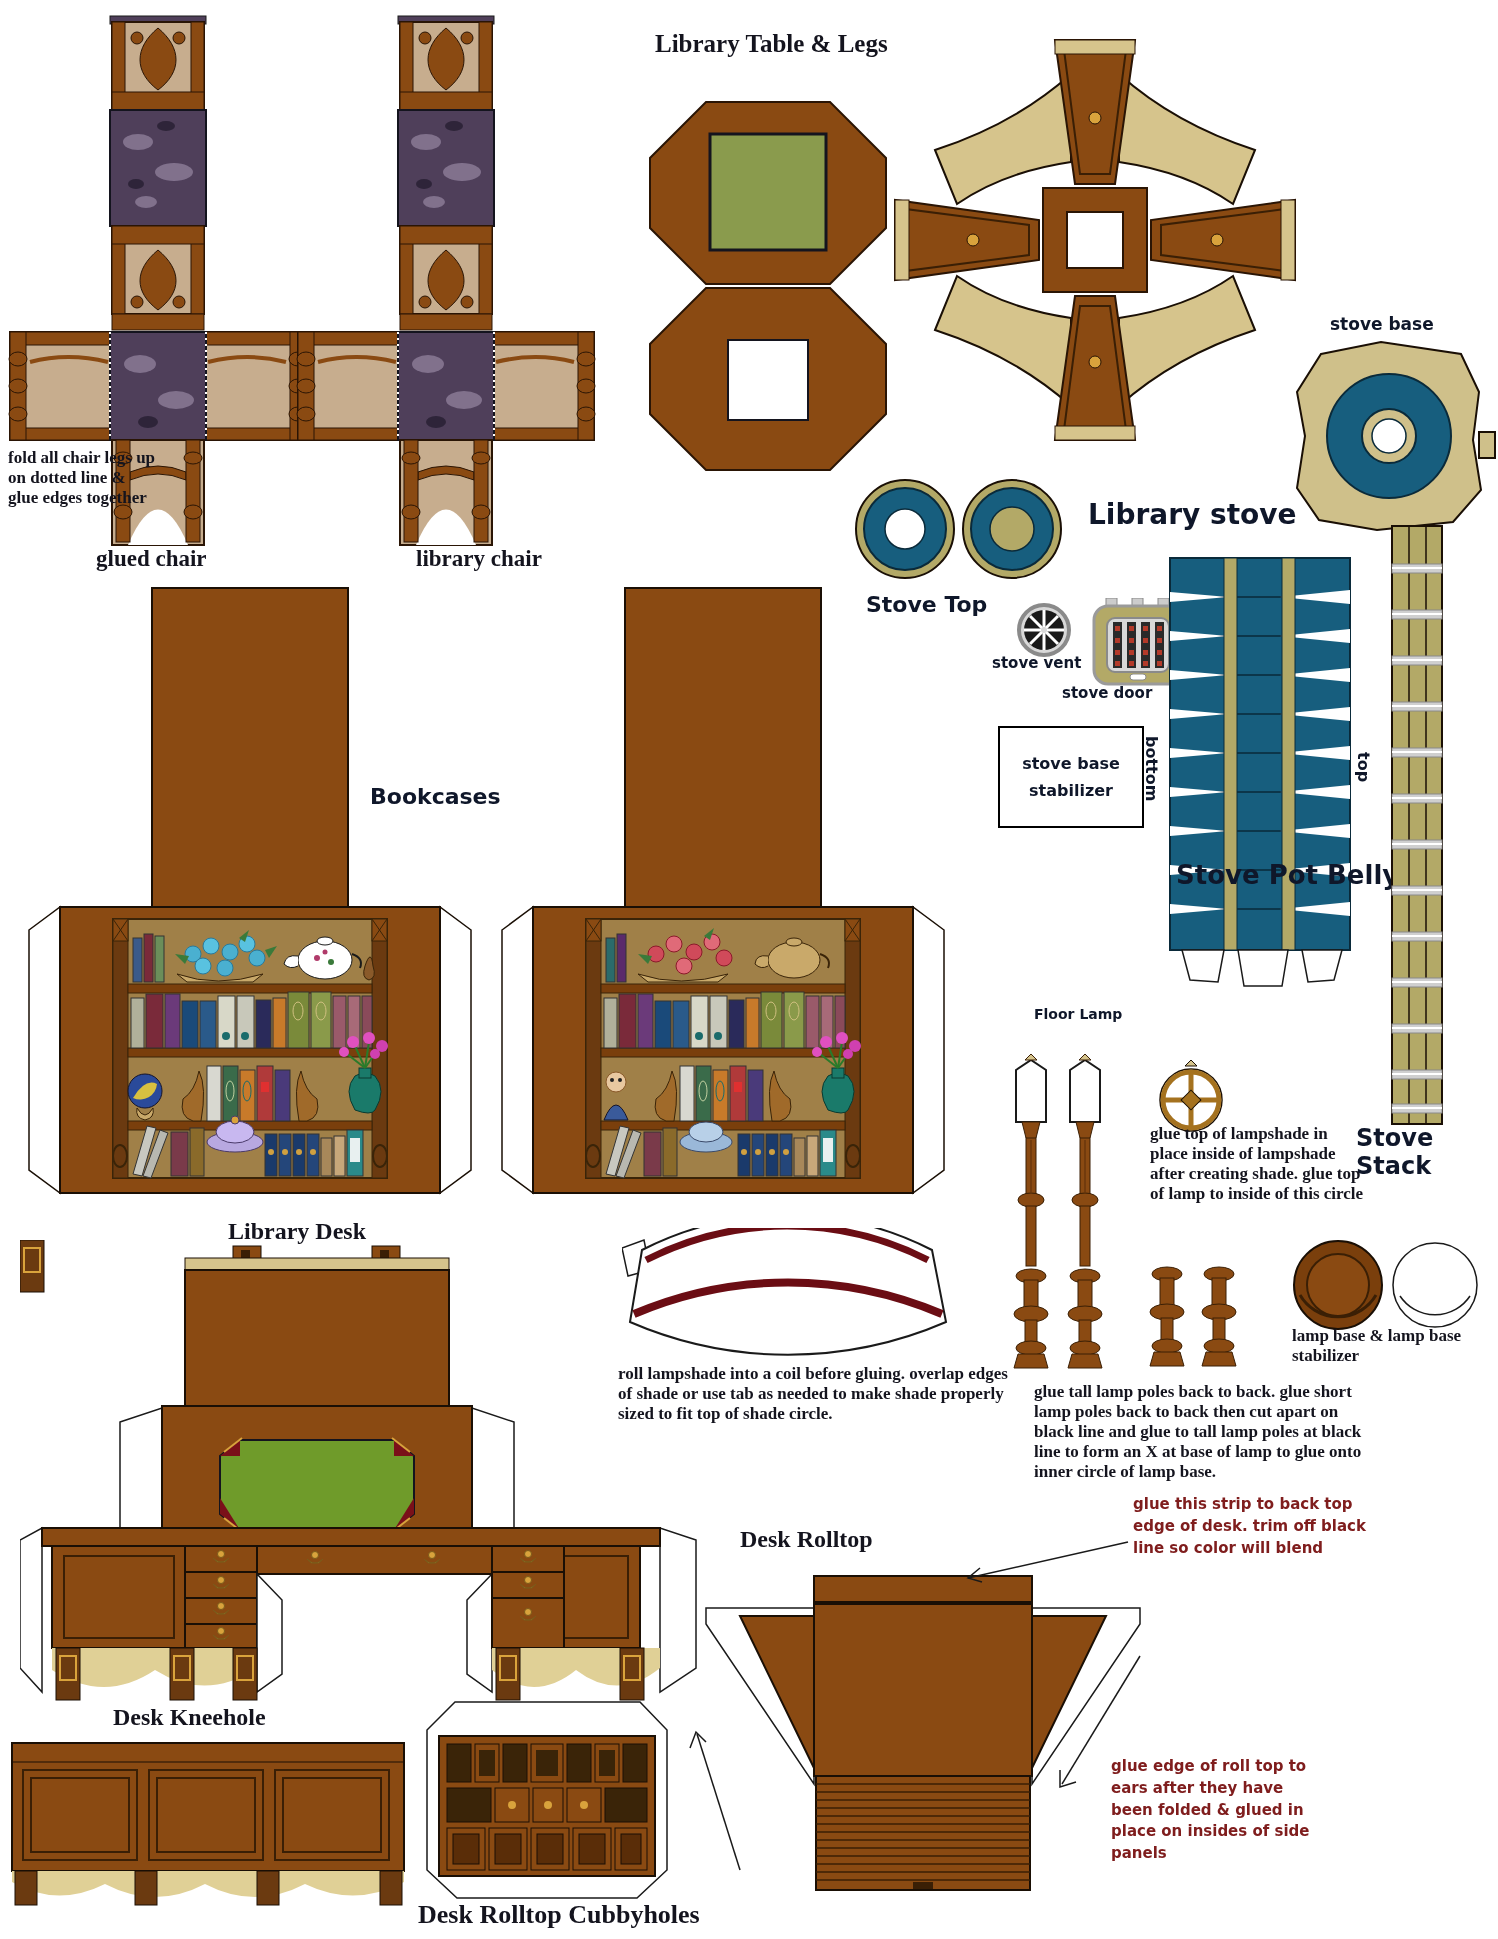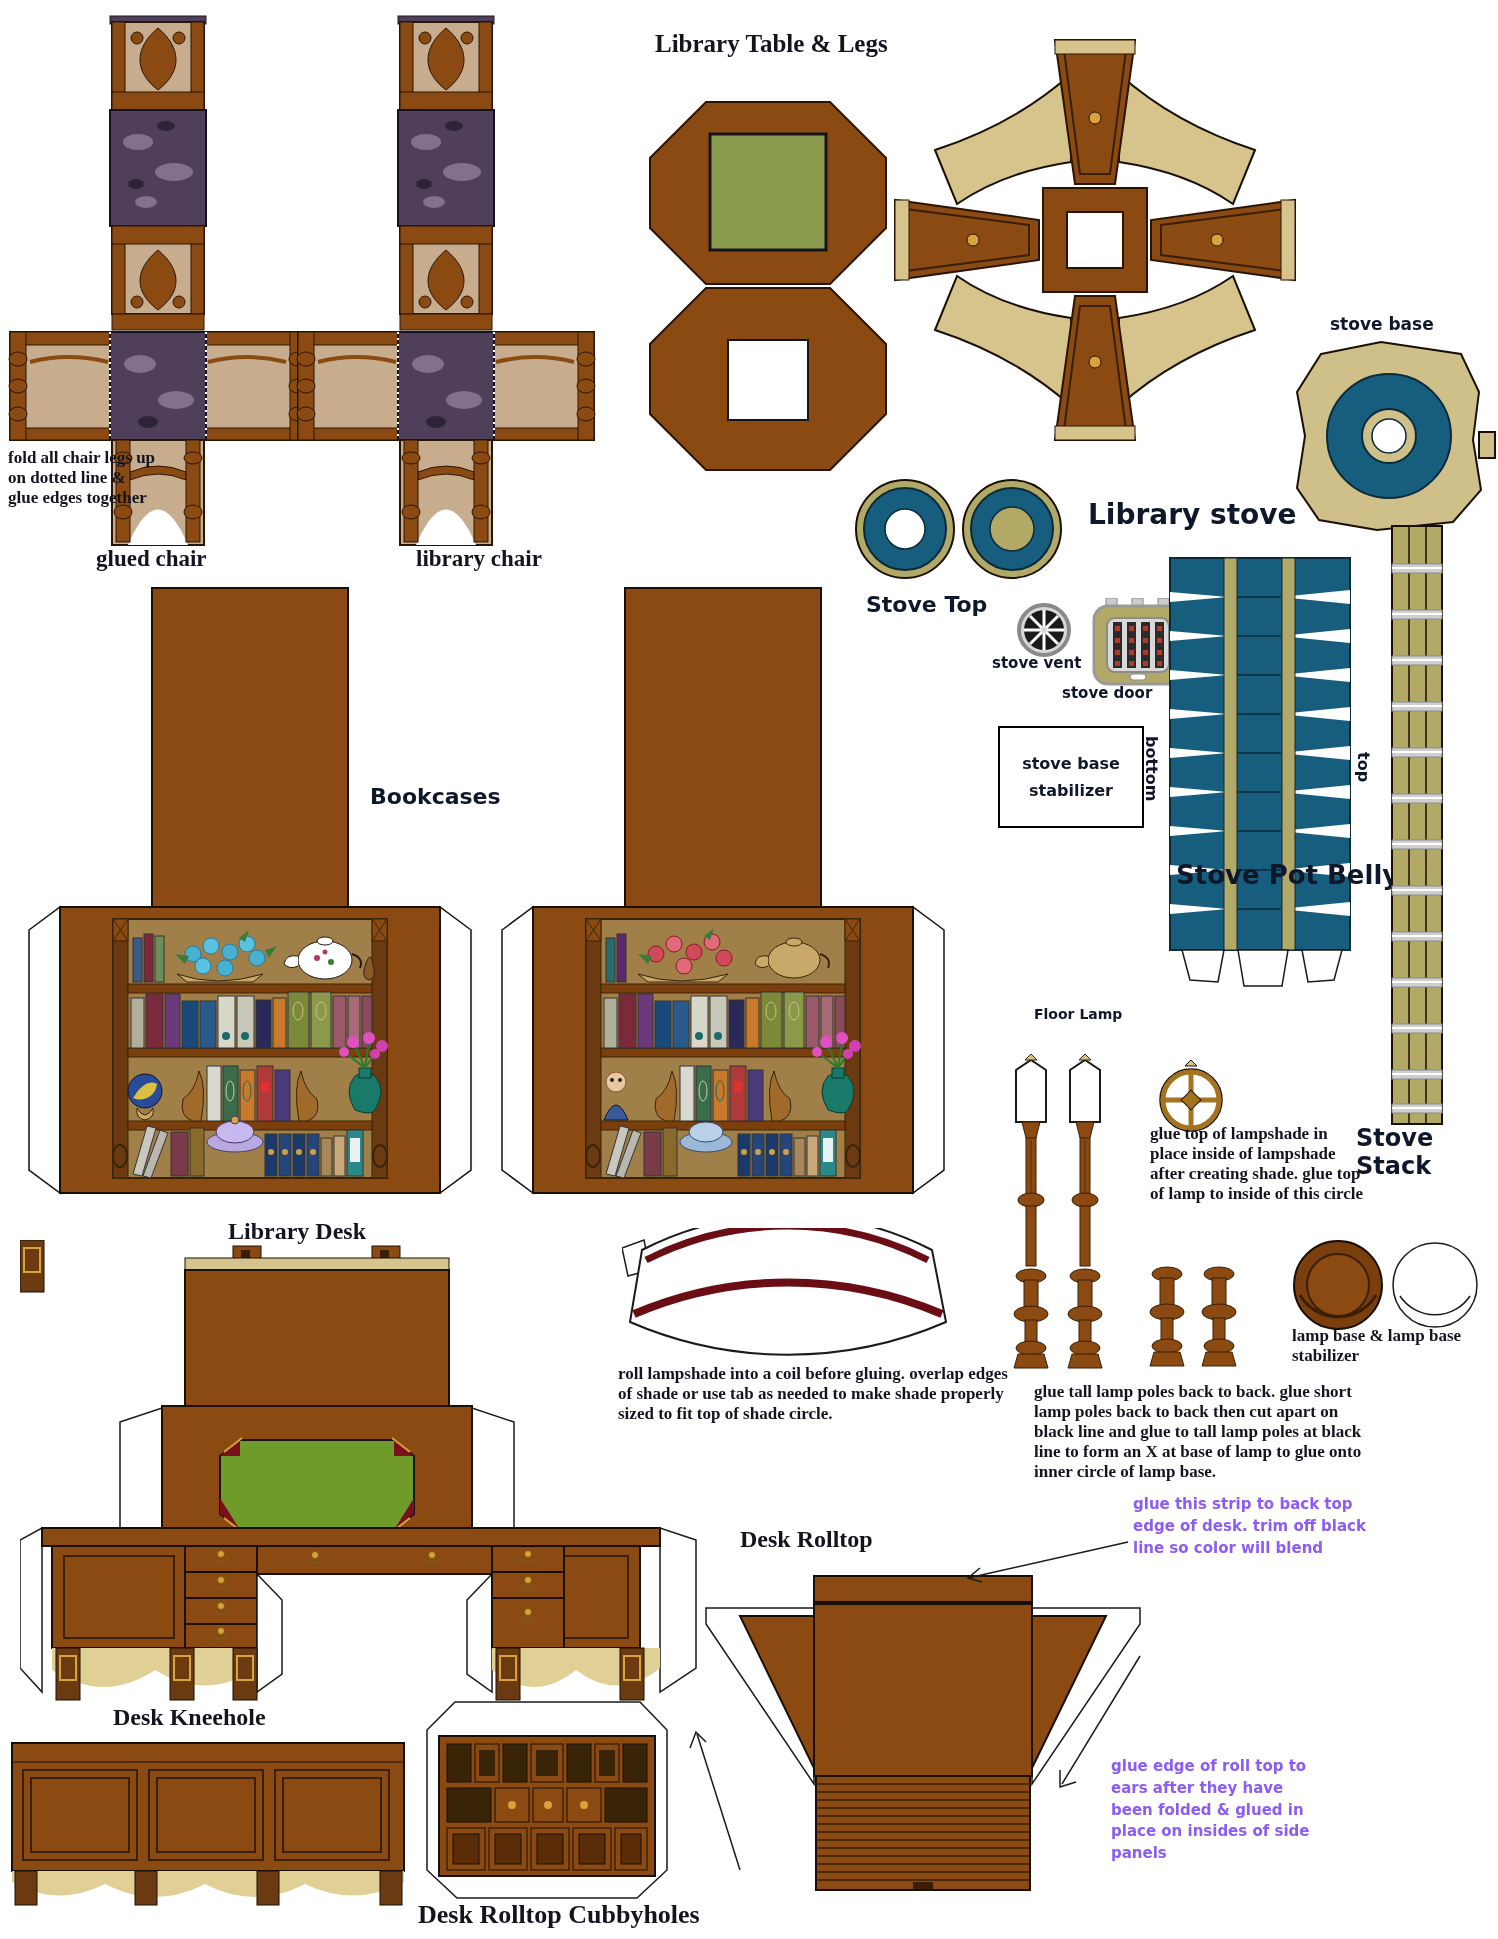--- a/index.html
+++ b/index.html
@@ -3,21 +3,21 @@
 <meta charset="utf-8">
 <style>
   html,body{margin:0;padding:0;background:#fff;}
   #sheet{position:relative;width:1498px;height:1939px;background:#ffffff;overflow:hidden;
          font-family:"Liberation Serif",serif;}
   .abs{position:absolute;}
   .lbl-serif{font-family:"Liberation Serif",serif;font-weight:bold;color:#14141e;text-align:right;}
   .lbl-comic{font-family:"DejaVu Sans",sans-serif;font-weight:bold;color:#0f172a;}
   .note-serif{font-family:"Liberation Serif",serif;font-weight:bold;color:#14141e;
               font-size:17px;line-height:1.18;}
-  .note-comic{font-family:"DejaVu Sans",sans-serif;font-weight:bold;color:#8b5cf6;
+  .note-comic{font-family:"DejaVu Sans",sans-serif;font-weight:bold;color:#7f1d1d;
               font-size:15px;line-height:1.45;}
   .vert{writing-mode:vertical-rl;}
   .stab-box{border:2px solid #000;background:#fff;display:flex;flex-direction:column;
             justify-content:center;align-items:center;gap:8px;}
   svg{display:block;}
 </style>
 </head>
 <body>
 
 <div id="sheet">

